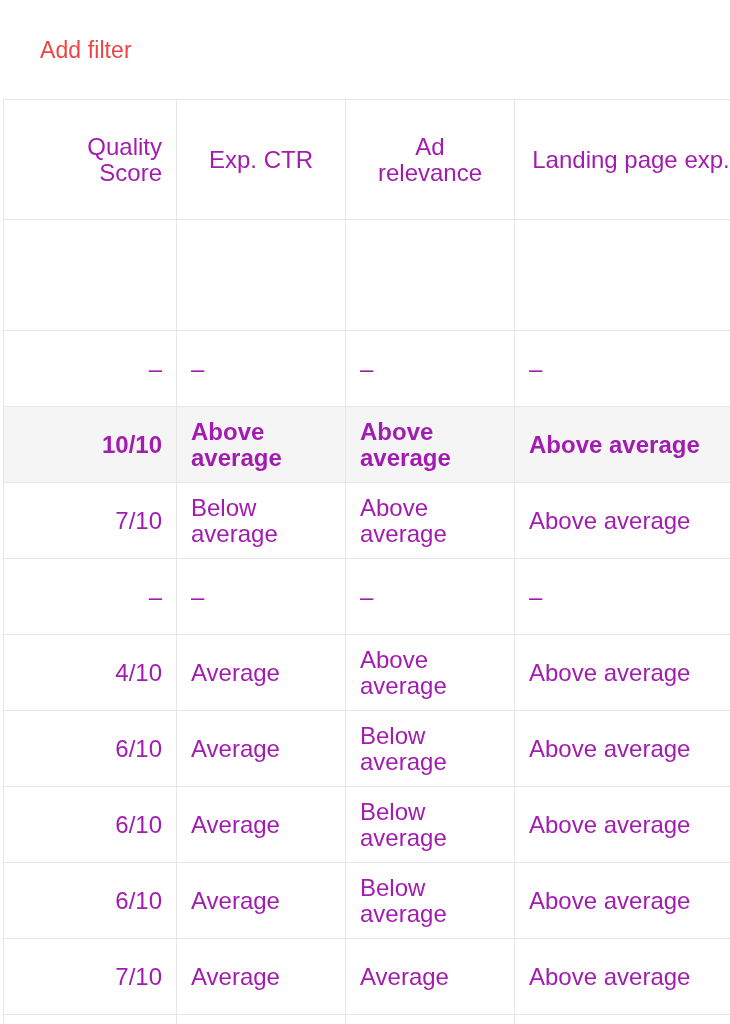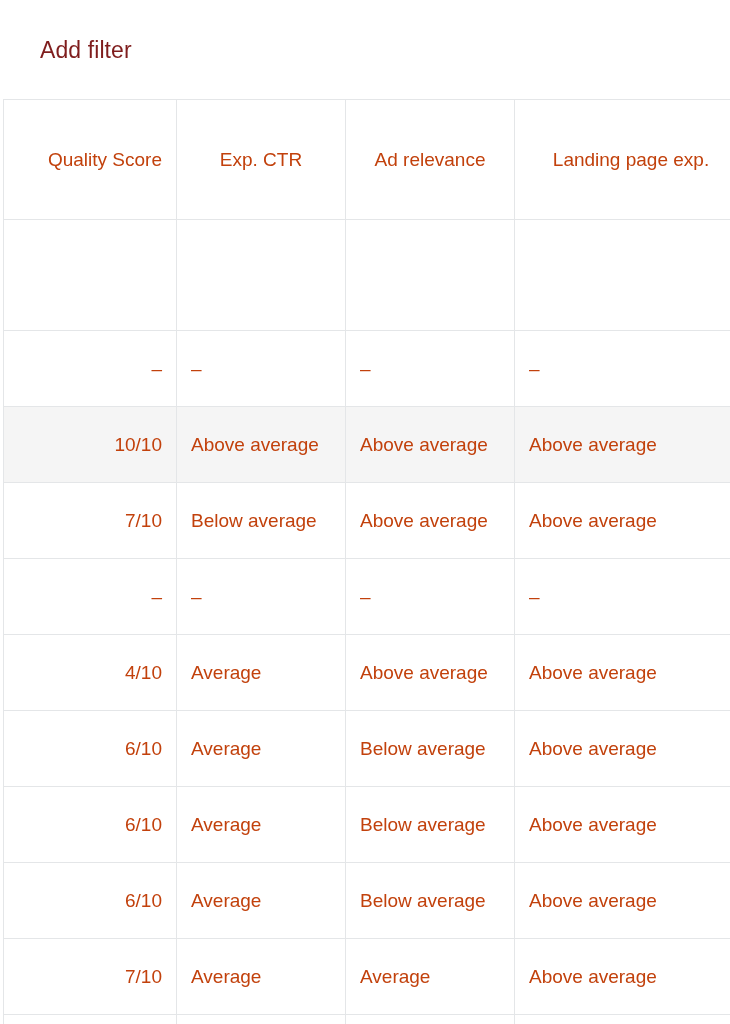--- a/index.html
+++ b/index.html
@@ -28,21 +28,21 @@
     height: 99px;
     box-sizing: border-box;
     display: flex;
     align-items: center;
     padding-left: 40px;
     background: #ffffff;
   }
   .add-filter {
     font-size: 23px;
     line-height: 28px;
-    color: #7f1d1d;
+    color: #ef4444;
     letter-spacing: 0.1px;
     font-weight: 400;
     cursor: pointer;
     user-select: none;
   }
 
   
   .table-wrap {
     position: relative;
     width: 730px;
@@ -60,23 +60,23 @@
   table.qs-table col.c3 { width: 169px; }
   table.qs-table col.c4 { width: 233px; }
 
   table.qs-table th,
   table.qs-table td {
     border-left: 1px solid #e4e6e8;
     border-bottom: 1px solid #e4e6e8;
     padding: 0 14px;
     vertical-align: middle;
     font-weight: 400;
-    font-size: 19px;
+    font-size: 24px;
     line-height: 26px;
-    color: #c2410c;
+    color: #a21caf;
     box-sizing: border-box;
   }
   table.qs-table th:last-child,
   table.qs-table td:last-child {
     border-right: 1px solid #e4e6e8;
   }
 
   
   thead th {
     height: 120px;
@@ -87,21 +87,21 @@
     color: #3c4043;
     padding-top: 2px;
   }
   thead th.num { text-align: right; }
   thead tr { border-bottom: 1px solid #dadce0; }
   thead th { border-bottom: 1px solid #dadce0; }
 
   
   tbody tr { height: 76px; }
   tbody tr.tall { height: 111px; }
-  tbody tr.highlight td { background: #f5f5f5; }
+  tbody tr.highlight td { background: #f5f5f5; font-weight: bold; }
   tbody td.num {
     text-align: right;
     white-space: nowrap;
   }
   tbody td.txt {
     text-align: left;
   }
 </style>
 </head>
 <body>

